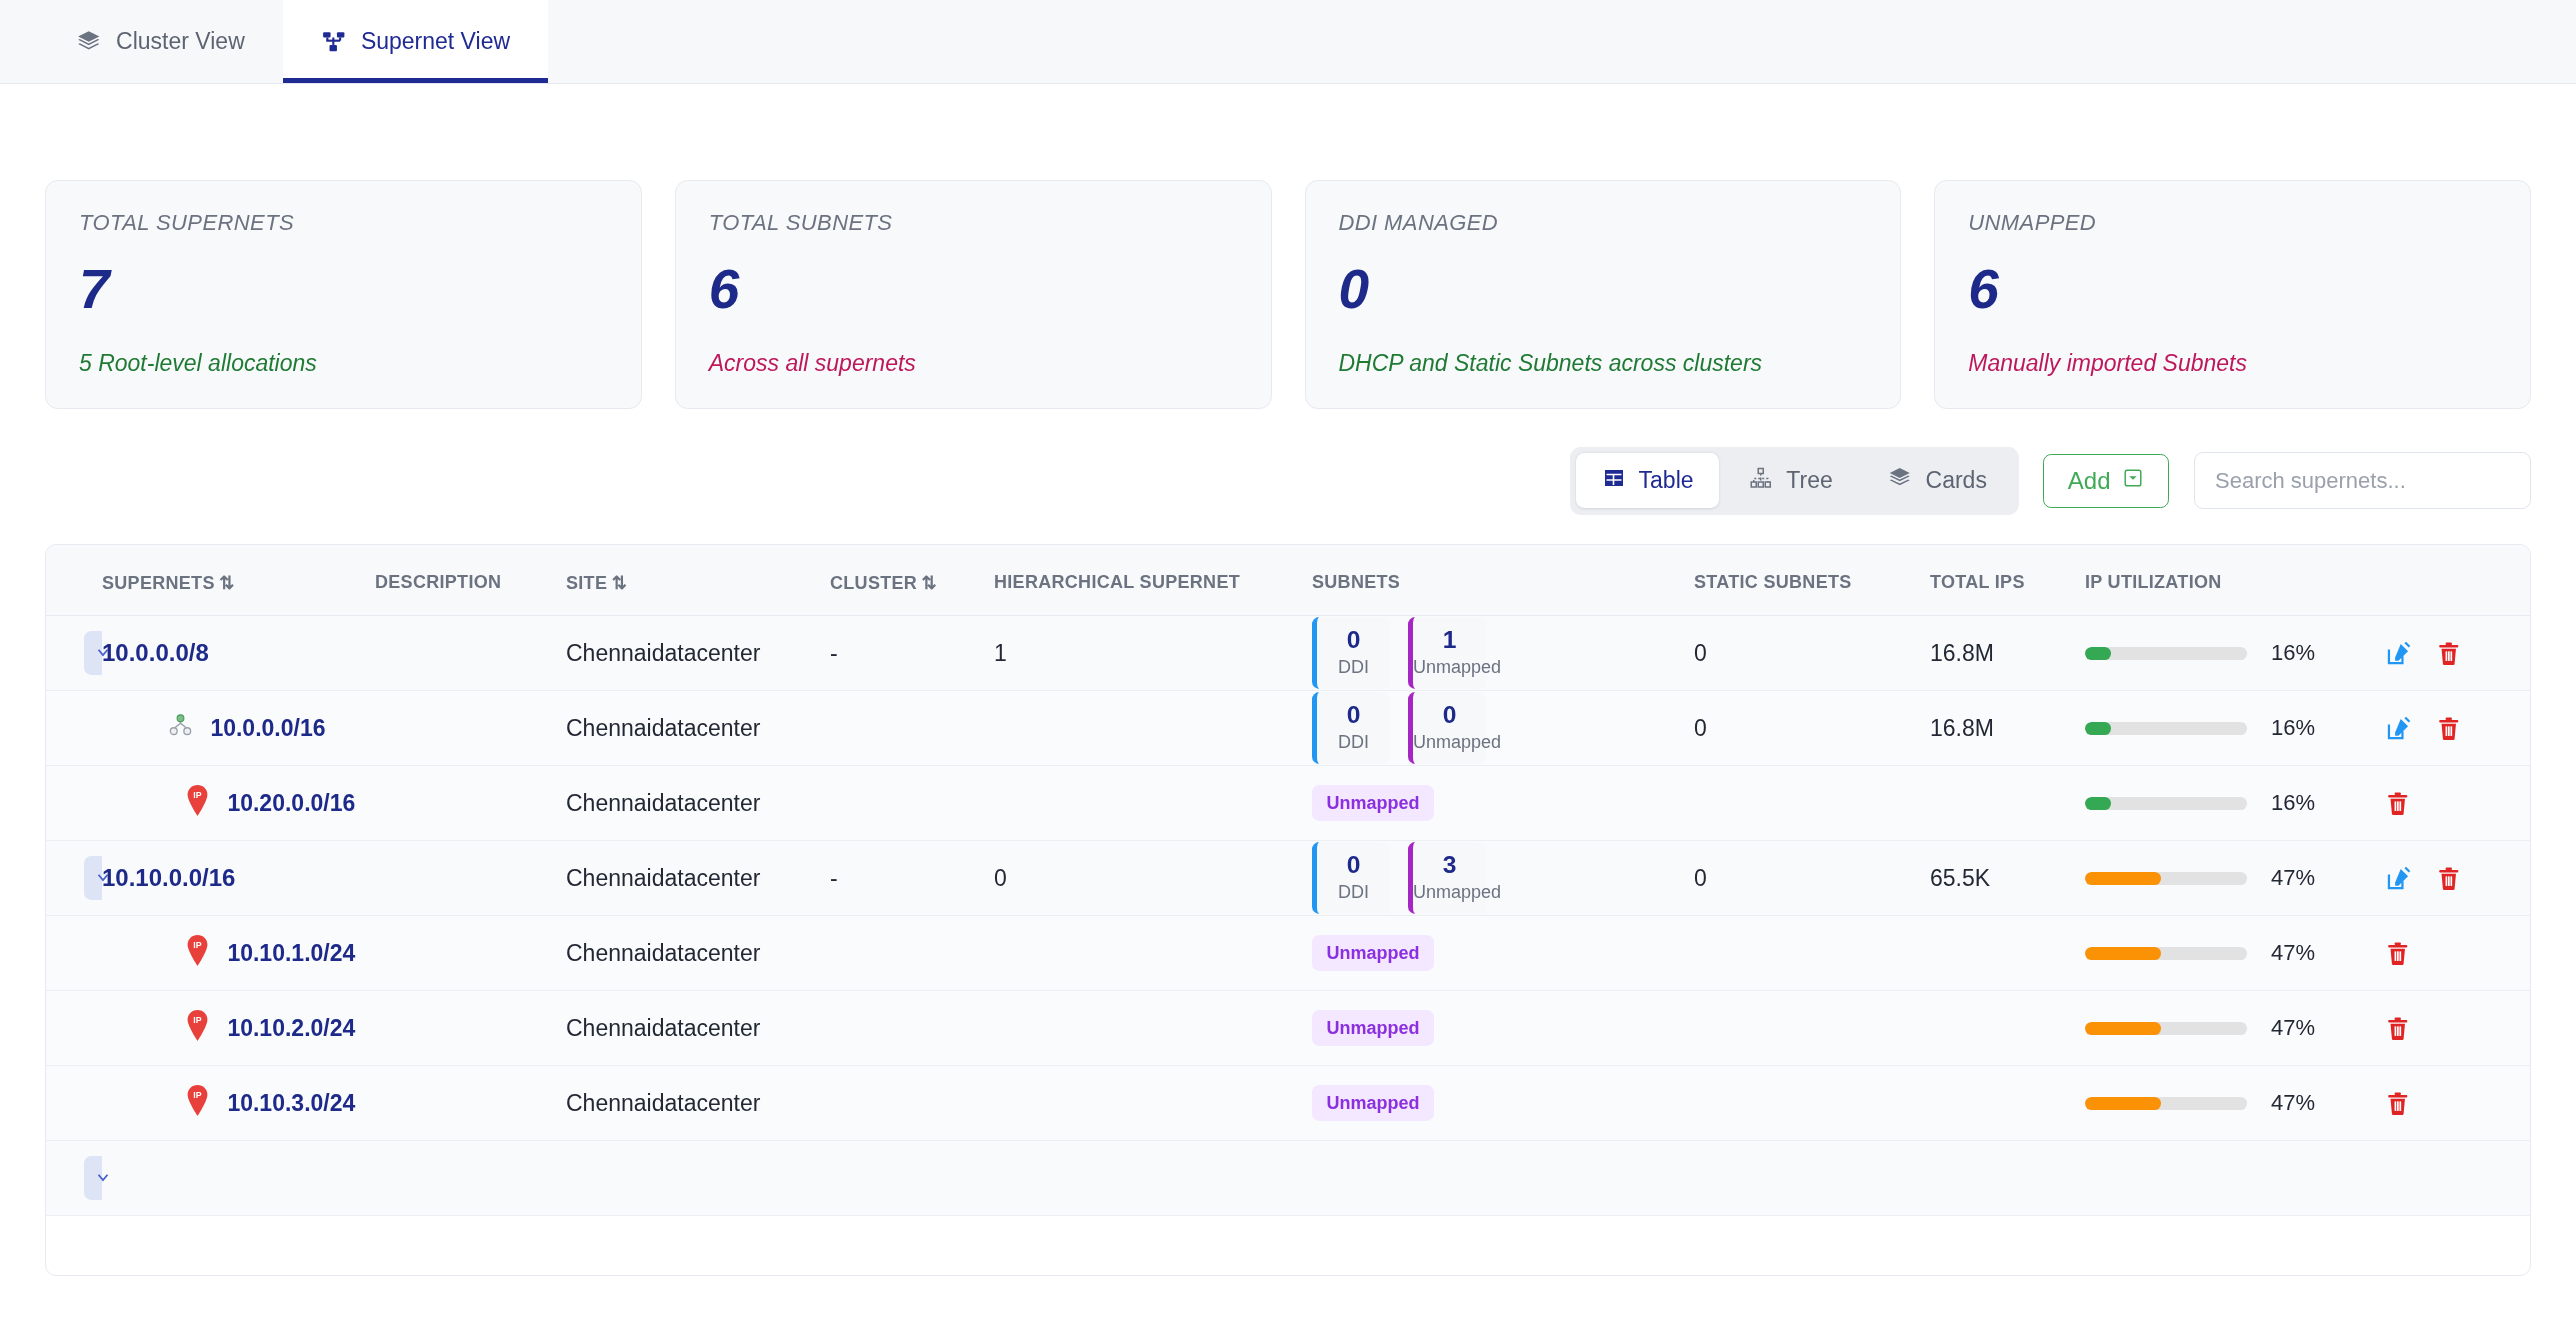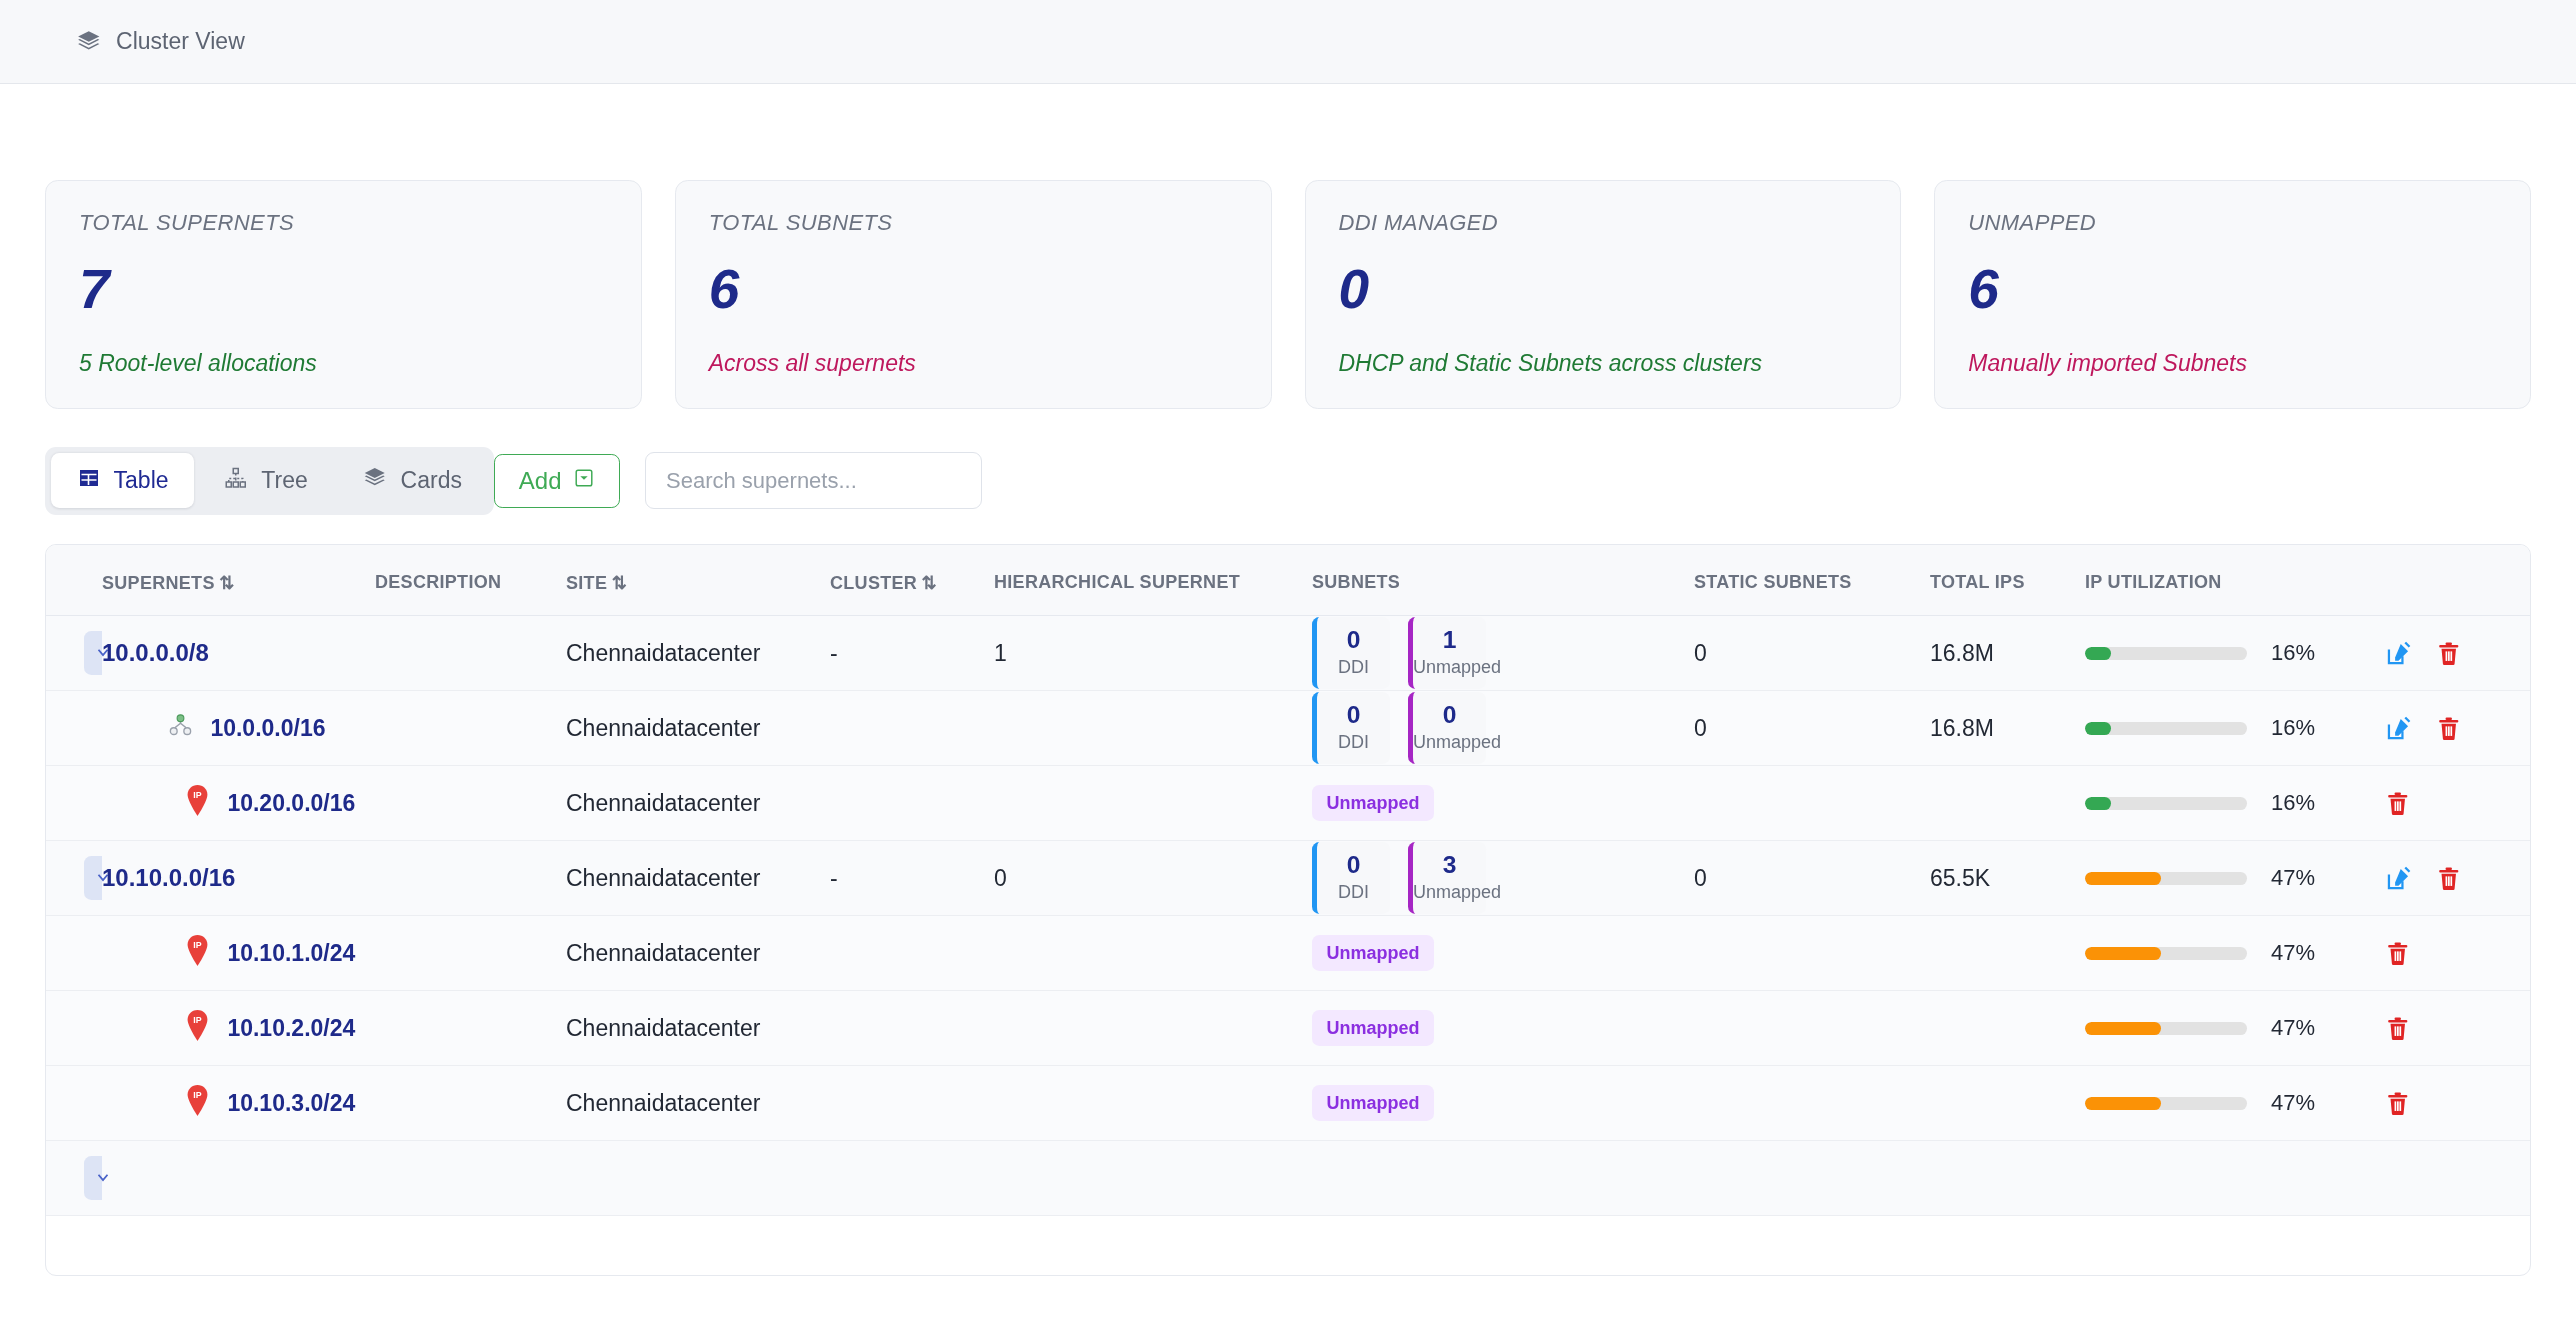--- a/index.html
+++ b/index.html
@@ -76,22 +76,23 @@
     font-size: 23px;
     margin-top: 33px;
   }
   .sub-green { color: #1f7a34; }
   .sub-gray  { color: #be185d; }
 
   
   .toolbar {
     display: flex;
     align-items: center;
-    justify-content: flex-start;
+    justify-content: flex-end;
     padding: 38px 45px 0 45px;
+    gap: 24px;
   }
   .segmented {
     display: flex;
     align-items: center;
     background: #eceef2;
     border-radius: 11px;
     padding: 6.4px;
     gap: 3.6px;
   }
   .seg-btn {
@@ -245,20 +246,34 @@
     <span>
       <svg width="25.5" height="25.5" viewBox="0 0 24 24" fill="#6b7280">
         <path d="M12 2 22 7l-10 5L2 7z"></path>
         <path d="M12 13.6 3.6 9.4 2 10.2l10 5 10-5-1.6-.8z"></path>
         <path d="M12 17.6 3.6 13.4 2 14.2l10 5 10-5-1.6-.8z"></path>
       </svg>
     </span>
     <span>Cluster View</span>
   </div>
 
+  <div class="tab active">
+    <span>
+      <svg width="25.5" height="25.5" viewBox="0 0 24 24" fill="#1f2a93">
+        <rect x="2" y="3" width="7" height="5" rx="1"></rect>
+        <rect x="15" y="3" width="7" height="5" rx="1"></rect>
+        <rect x="8" y="15" width="7" height="6" rx="1"></rect>
+        <rect x="10.6" y="8" width="2" height="7"></rect>
+        <rect x="5" y="8" width="2" height="3"></rect>
+        <rect x="5" y="10" width="13" height="2"></rect>
+        <rect x="17" y="8" width="2" height="3"></rect>
+      </svg>
+    </span>
+    <span>Supernet View</span>
+  </div>
 </div>
 
 <div class="cards-row">
   <div class="stat-card">
     <div class="stat-label">TOTAL SUPERNETS</div>
     <div class="stat-value">7</div>
     <div class="stat-sub sub-green">5 Root-level allocations</div>
   </div>
   <div class="stat-card">
     <div class="stat-label">TOTAL SUBNETS</div>

